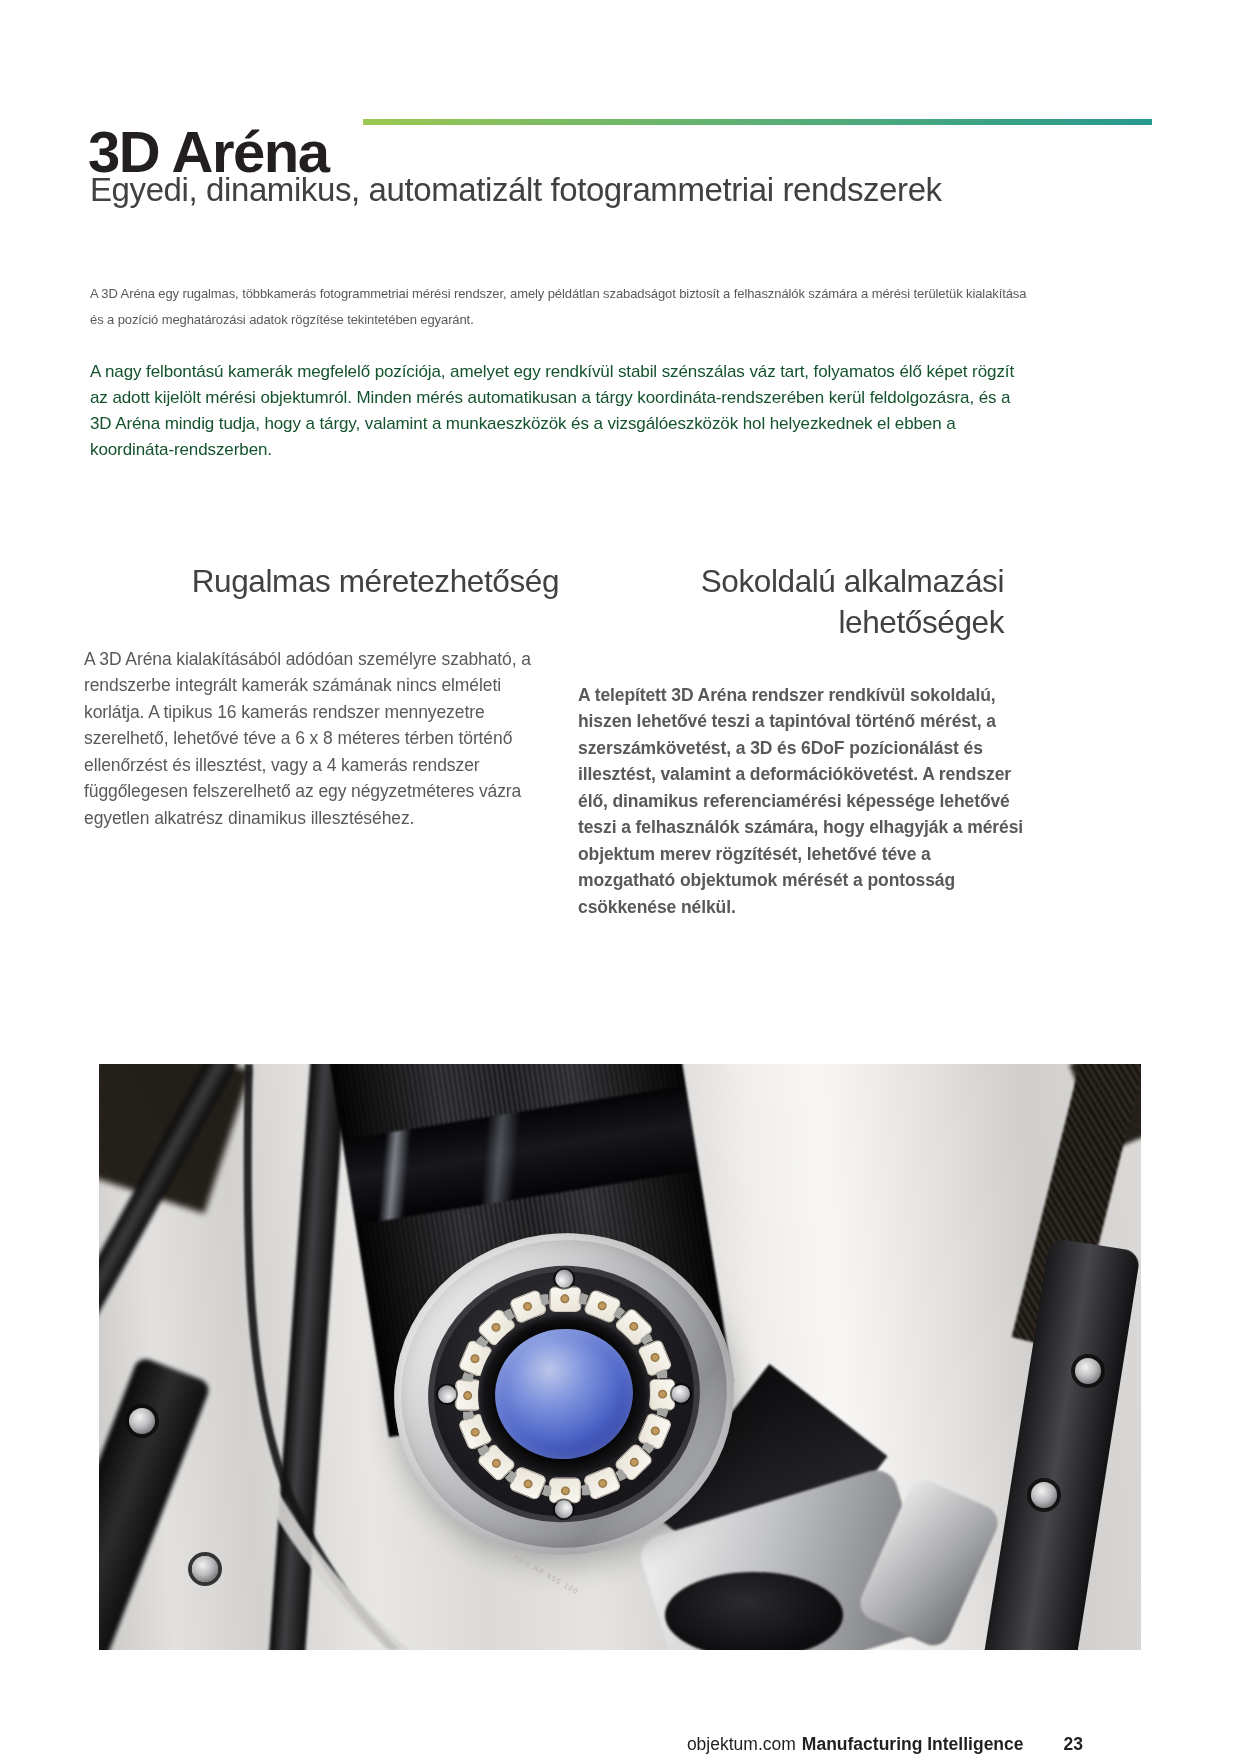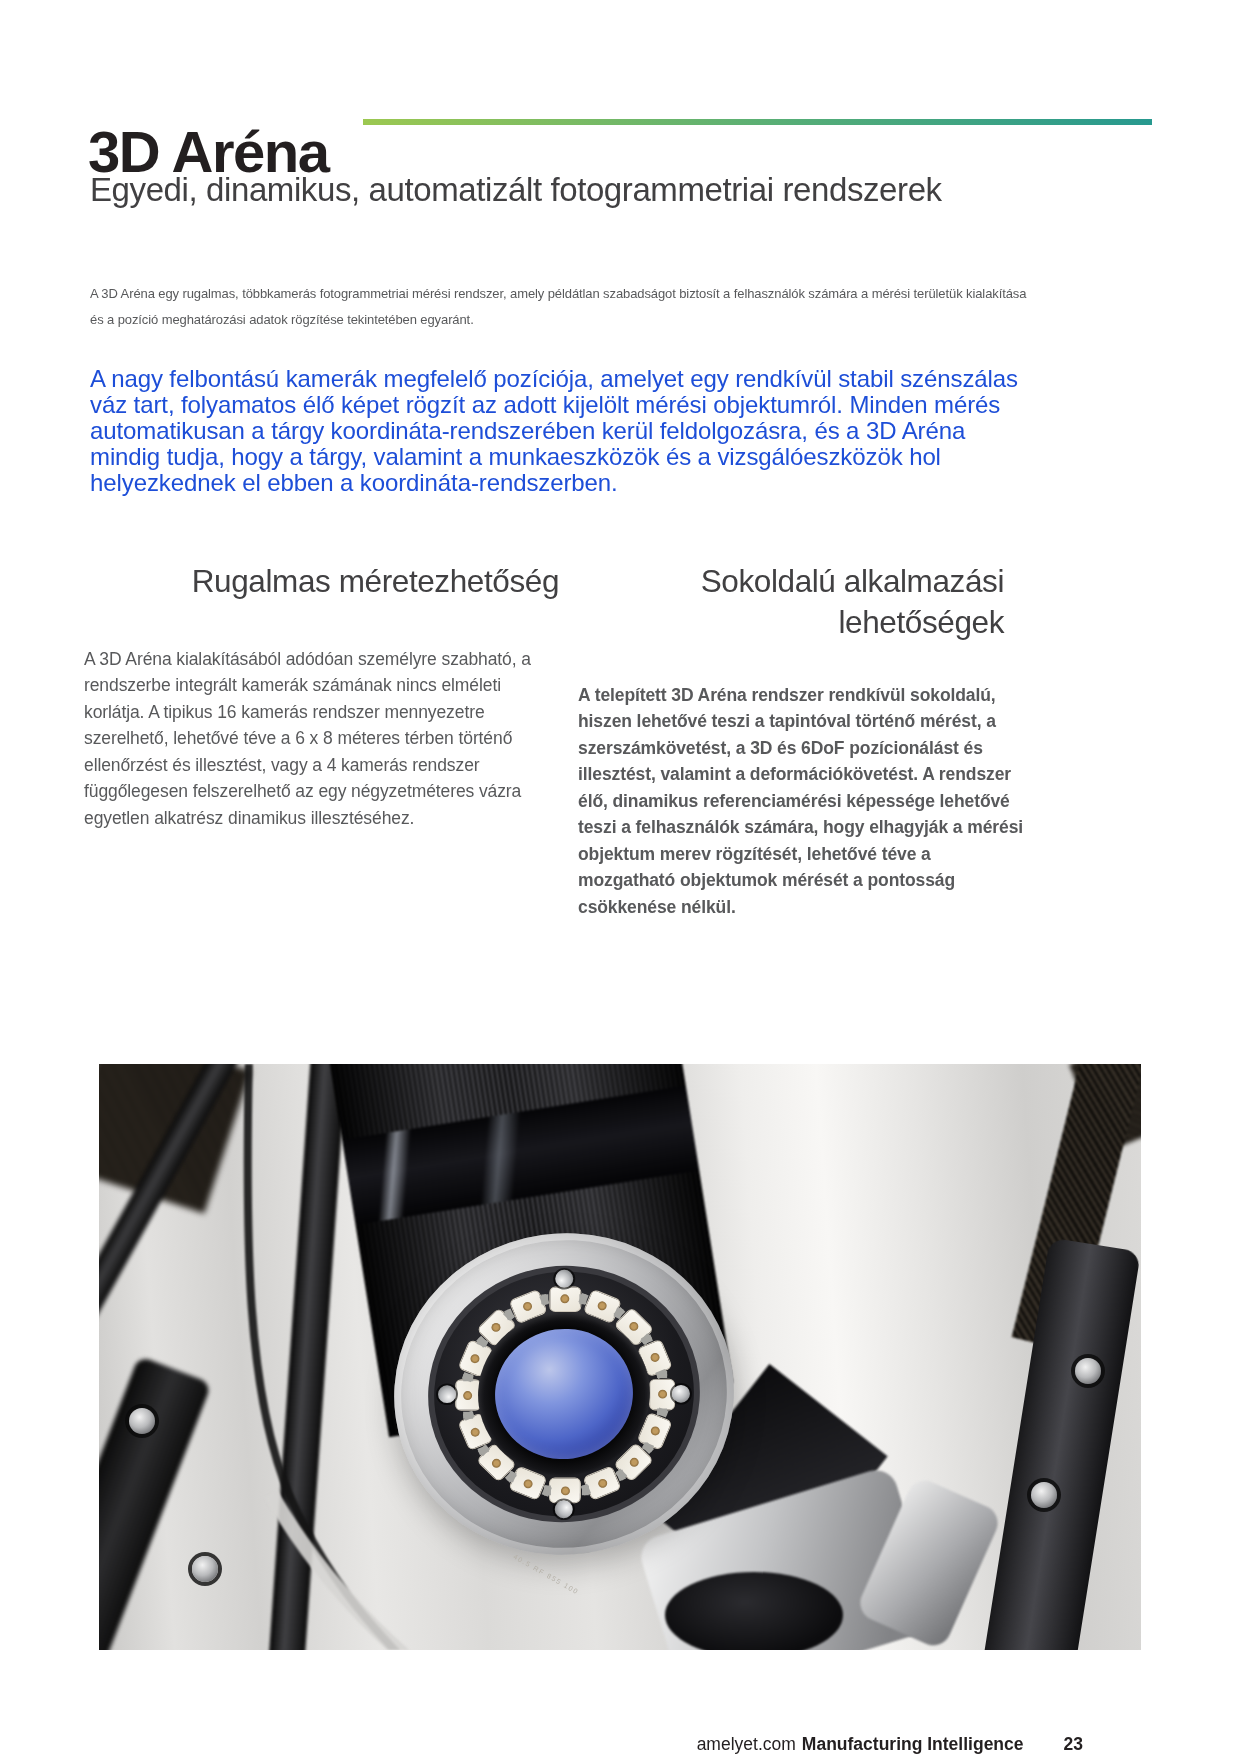--- a/index.html
+++ b/index.html
@@ -25,21 +25,21 @@
     position:absolute;left:90px;top:168px;width:880px;
     font-size:33px;line-height:43px;font-weight:400;
     letter-spacing:-0.4px;color:#414042;
   }
   .intro-p1{
     position:absolute;left:90px;top:268px;width:940px;
     font-size:13px;line-height:26px;color:#58595b;letter-spacing:-0.1px;
   }
   .intro-p2{
     position:absolute;left:90px;top:342px;width:940px;
-    font-size:24px;line-height:26px;color:#1d4ed8;letter-spacing:-0.1px;
+    font-size:17px;line-height:26px;color:#14532d;letter-spacing:-0.1px;
   }
   .col-heading{
     position:absolute;top:535px;
     font-size:31.5px;line-height:41px;font-weight:400;
     letter-spacing:-0.4px;color:#414042;text-align:right;
   }
   .col-heading.left{left:99px;width:460px;}
   .col-heading.right{left:594px;width:410px;}
   .col-body{
     position:absolute;width:452px;
@@ -222,17 +222,17 @@
           <div class="screw" style="transform: rotate(188deg) translate(117px);"></div>
         </div>
       <div class="ring-inner">
         <span class="ring-text">40.5 RF 855 100</span>
       </div>
       <div class="glass"></div>
     </div>
   </div>
 
   <div class="footer">
-    <span class="brandline"><span class="site">amelyet.com</span><span class="brand">Manufacturing Intelligence</span></span>
+    <span class="brandline"><span class="site">objektum.com</span><span class="brand">Manufacturing Intelligence</span></span>
     <span class="pagenum">23</span>
   </div>
 
 </div>
 
 </body></html>

